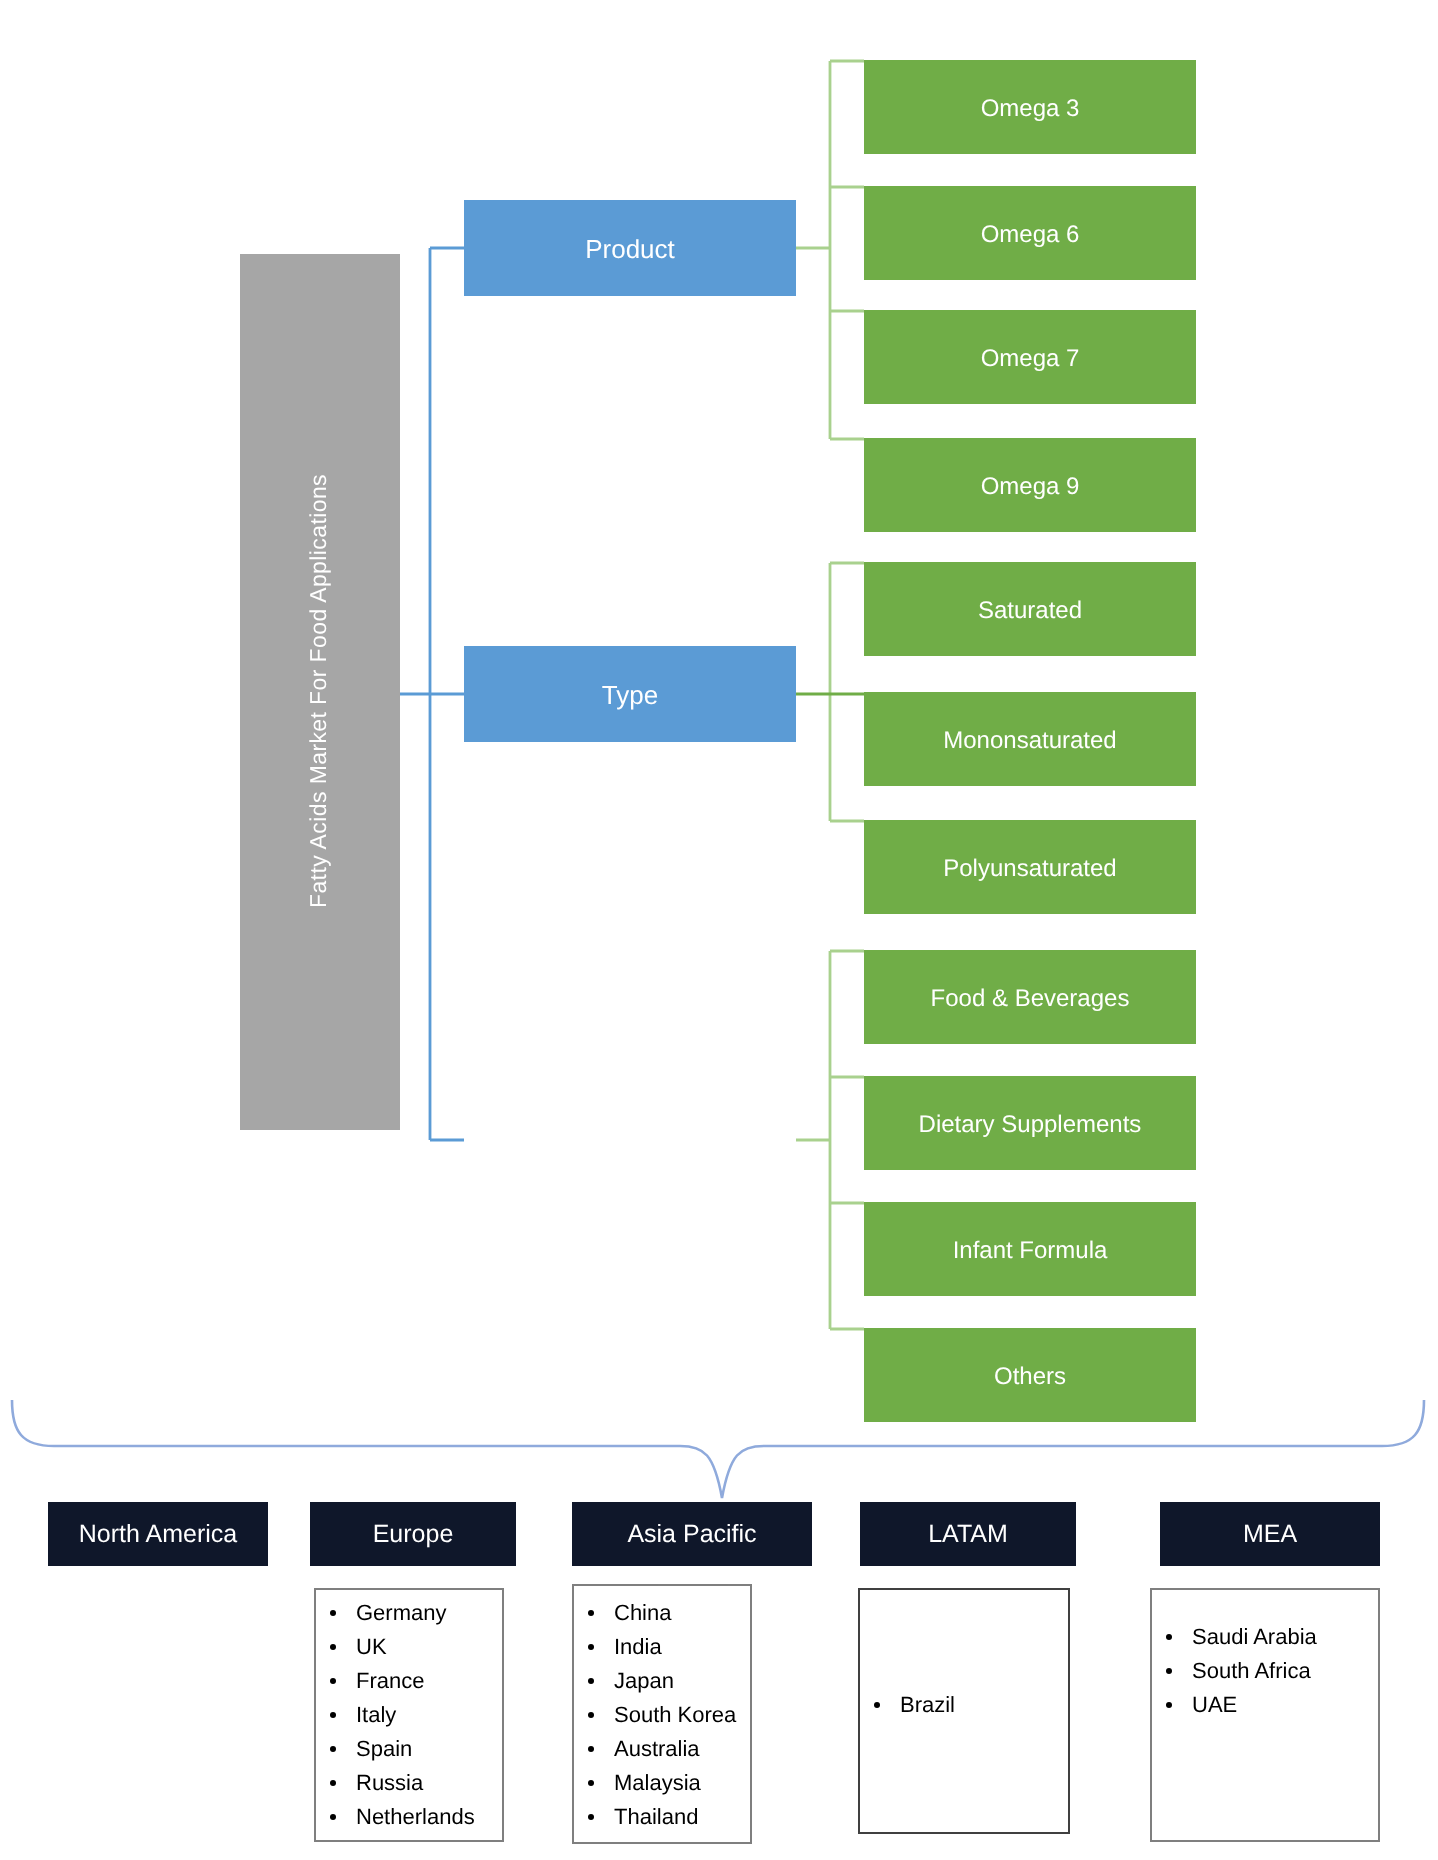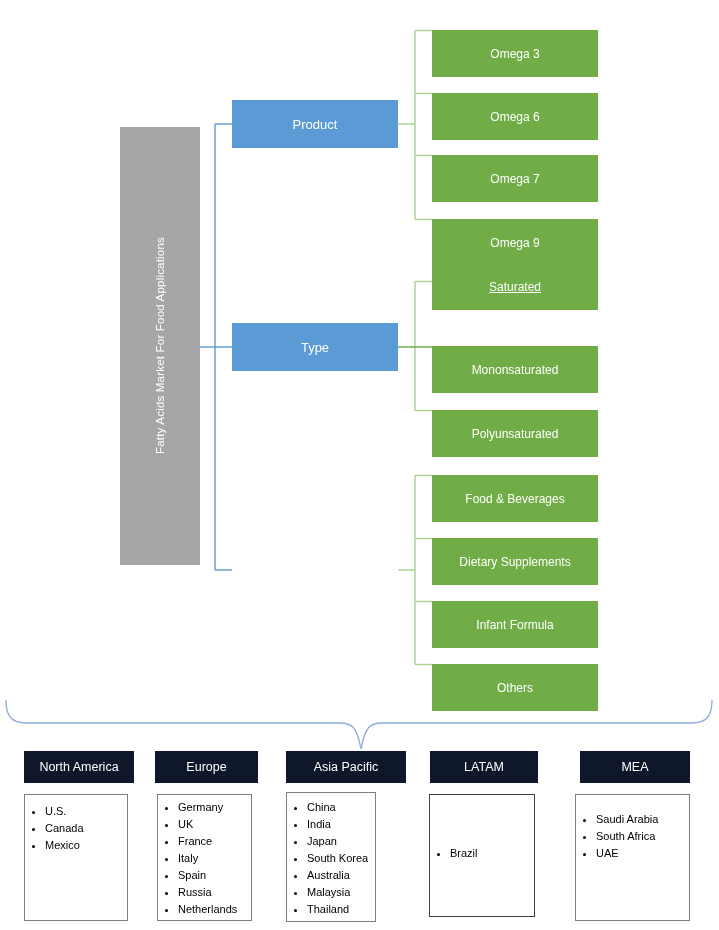--- a/index.html
+++ b/index.html
@@ -166,21 +166,21 @@
   <div class="leaf" style="top:70px;">
     <span>Omega 6</span>
   </div>
   <div class="leaf" style="top:132px;">
     <span>Omega 7</span>
   </div>
   <div class="leaf" style="top:196px;">
     <span>Omega 9</span>
   </div>
 
-  <div class="leaf" style="top:240px;text-decoration:underline;">
+  <div class="leaf" style="top:258px;">
     <span>Saturated</span>
   </div>
   <div class="leaf" style="top:323px;">
     <span>Mononsaturated</span>
   </div>
   <div class="leaf" style="top:387px;">
     <span>Polyunsaturated</span>
   </div>
 
   <div class="leaf" style="top:452px;">
@@ -205,27 +205,20 @@
   <div class="region-header" style="left:286px; width:120px;">
     <span>Asia Pacific</span>
   </div>
   <div class="region-header" style="left:430px; width:108px;">
     <span>LATAM</span>
   </div>
   <div class="region-header" style="left:580px; width:110px;">
     <span>MEA</span>
   </div>
 
-  <div class="region-list" style="left:24px; width:104px;">
-    <ul>
-      <li>U.S.</li>
-      <li>Canada</li>
-      <li>Mexico</li>
-    </ul>
-  </div>
 
   <div class="region-list" style="left:157px; width:95px;">
     <ul style="padding-top:6px;">
       <li>Germany</li>
       <li>UK</li>
       <li>France</li>
       <li>Italy</li>
       <li>Spain</li>
       <li>Russia</li>
       <li>Netherlands</li>

